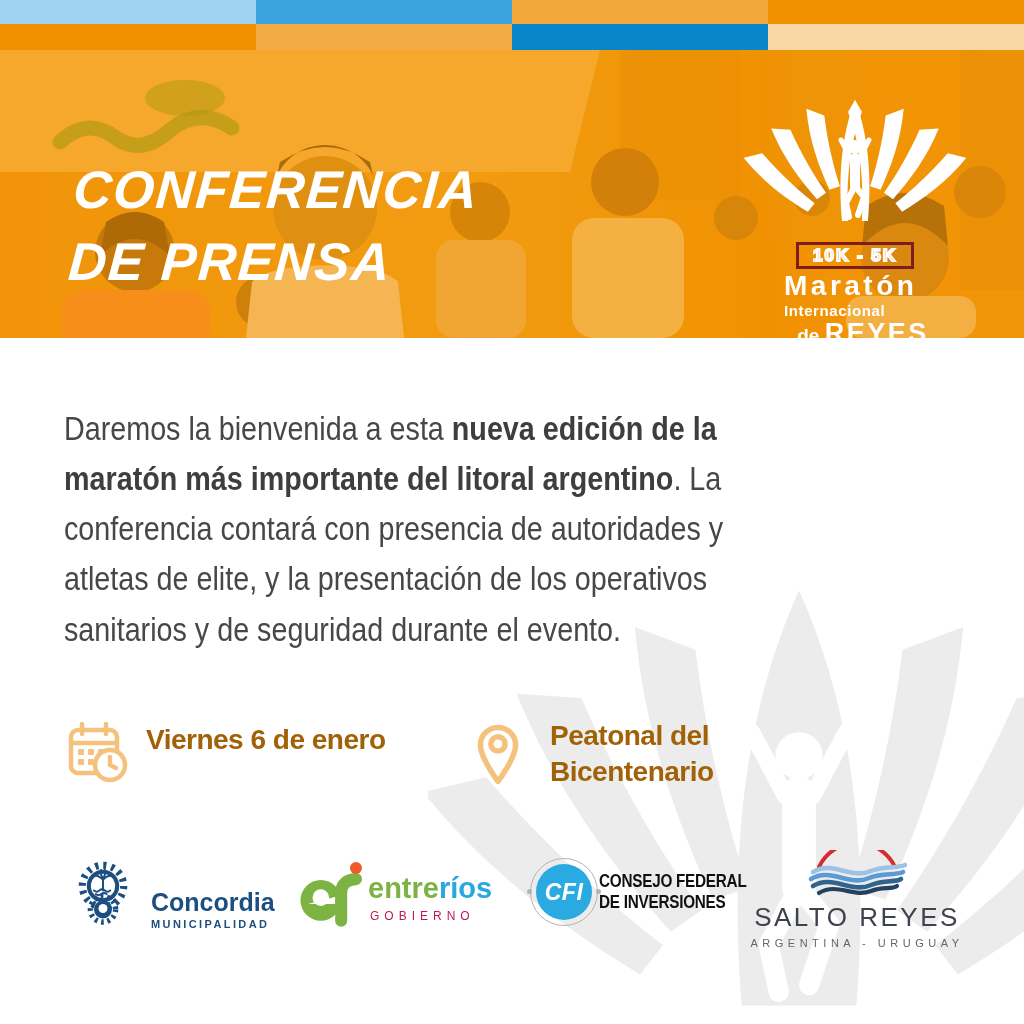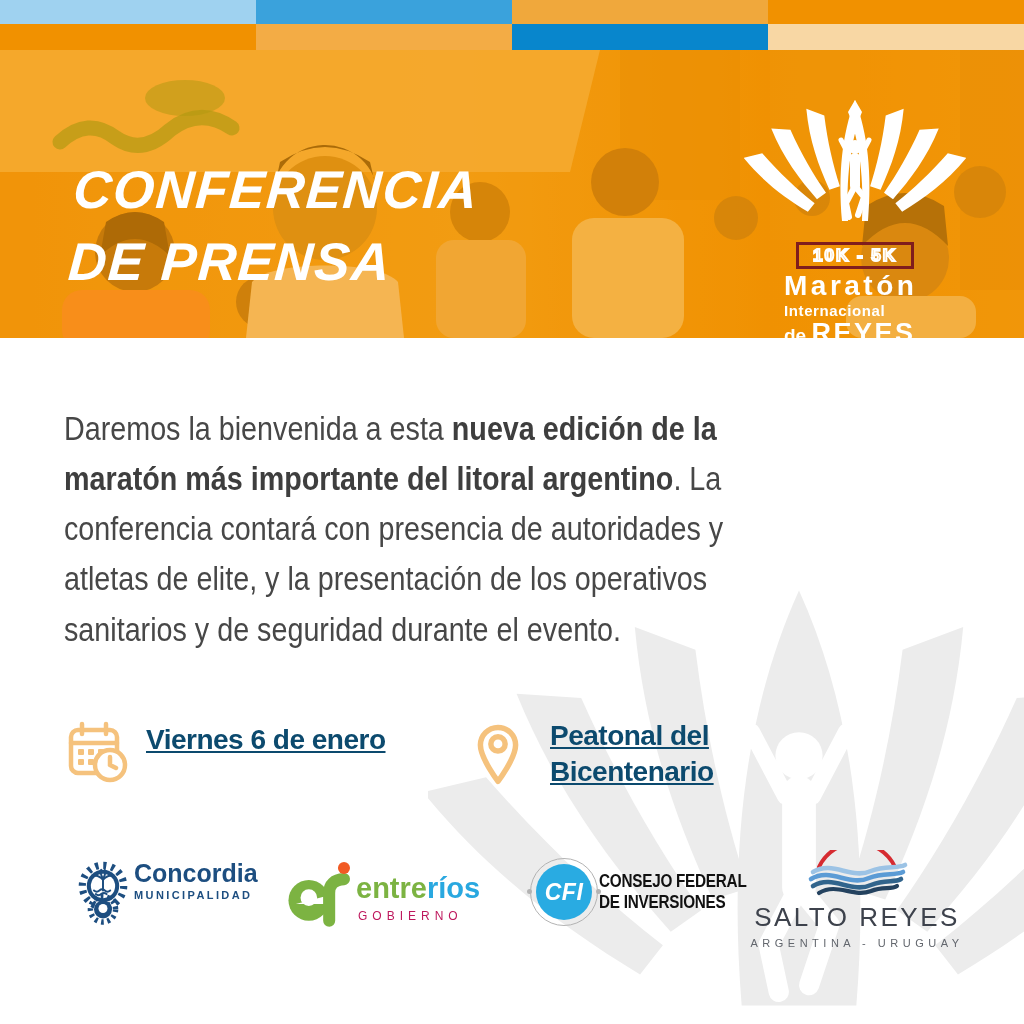--- a/index.html
+++ b/index.html
@@ -22,48 +22,48 @@
   .hero-title .tl{display:block;}
 
   
   .event-logo{position:absolute;top:36px;right:58px;width:222px;color:#fff;text-align:center;}
   .badge{display:inline-block;margin:2px auto 0;border:3px solid #7f1d1d;padding:0 14px;
          font-size:17px;font-weight:bold;letter-spacing:2px;line-height:21px;
          color:#f09206;-webkit-text-stroke:2px #ffffff;}
   .logo-text{width:158px;margin-left:40px;text-align:left;line-height:1;}
   .logo-l1{font-size:28px;font-weight:bold;letter-spacing:3.5px;margin-top:3px;}
   .logo-l2{font-size:15px;font-weight:bold;letter-spacing:0.6px;margin-top:3px;}
-  .logo-l3{margin-top:2px;}
+  .logo-l3{margin-top:2px;text-align:center;}
   .logo-l3 .de{font-size:19px;font-weight:bold;}
   .logo-l3 .reyes{font-size:27px;font-weight:bold;letter-spacing:2.5px;}
 
   
   .watermark{position:absolute;left:428px;top:550px;width:742px;height:506px;z-index:0;}
 
   
   .body-text{position:absolute;left:64px;top:404px;z-index:1;font-size:33px;line-height:1.52;
              color:#474747;transform:scaleX(0.87);transform-origin:left top;}
   .body-line{white-space:nowrap;}
   .body-line .b{font-weight:bold;color:#3e3e3e;}
 
   
   .info{position:absolute;z-index:1;display:flex;align-items:flex-start;}
   .info.schedule{left:66px;top:720px;gap:16px;}
   .info.venue{left:476px;top:716px;gap:30px;align-items:flex-end;}
   .info-text{padding-top:2px;}
-  .info-title{font-size:28px;font-weight:bold;color:#0c4a6e;line-height:36px;letter-spacing:-0.5px;text-decoration:underline;}
+  .info-title{font-size:28px;font-weight:bold;color:#a16207;line-height:36px;letter-spacing:-0.5px;}
   .info-sub{font-size:28px;color:#4d4d4d;line-height:36px;letter-spacing:-0.5px;}
 
   
   .sponsor{position:absolute;z-index:1;}
-  .sp-concordia{left:76px;top:860px;display:flex;align-items:flex-start;gap:4px;}
+  .sp-concordia{left:76px;top:860px;display:flex;align-items:flex-end;gap:21px;}
   .conc-name{font-size:25px;font-weight:bold;color:#1d4e80;line-height:1.05;}
   .conc-sub{font-size:11px;font-weight:bold;color:#1d4e80;letter-spacing:2.4px;margin-top:3px;}
 
-  .sp-er{left:286px;top:856px;display:flex;align-items:flex-start;}
+  .sp-er{left:298px;top:856px;display:flex;align-items:flex-start;}
   .er-text{margin-left:4px;margin-top:18px;}
   .er-line{font-size:29px;font-weight:bold;line-height:1;}
   .er-w1{color:#7cb342;}
   .er-w2{color:#29a8e0;}
   .er-sub{font-size:12px;color:#be185d;letter-spacing:5px;margin-top:6px;margin-left:2px;}
 
   .sp-cfi{left:530px;top:858px;display:flex;align-items:center;gap:1px;}
   .cfi-badge{position:relative;width:68px;height:68px;}
   .cfi-ring{position:absolute;left:0;top:0;width:66px;height:66px;border:1px solid #b3b3b3;border-radius:50%;}
   .cfi-dot{position:absolute;width:5px;height:5px;background:#b3b3b3;border-radius:50%;top:31px;}

